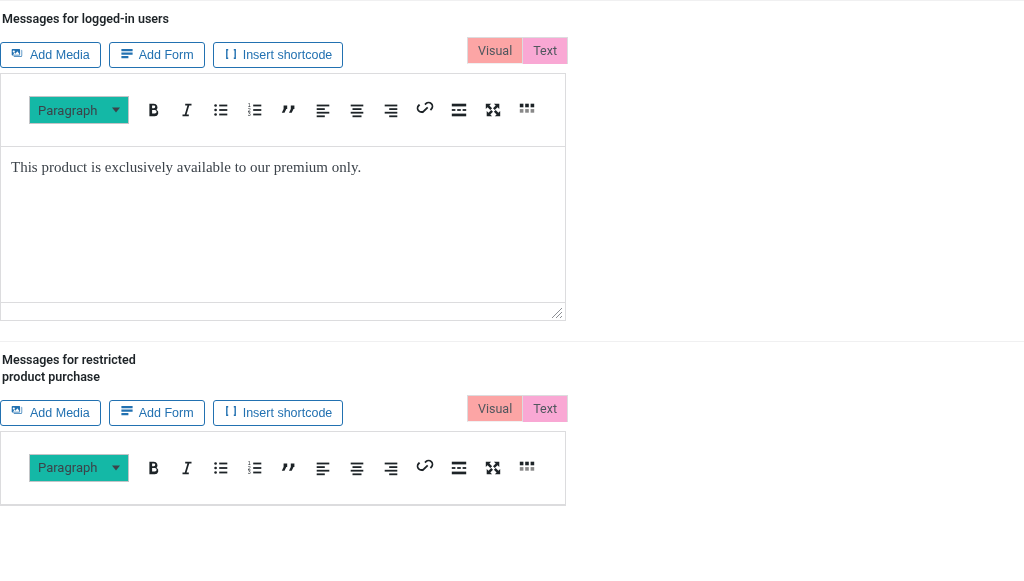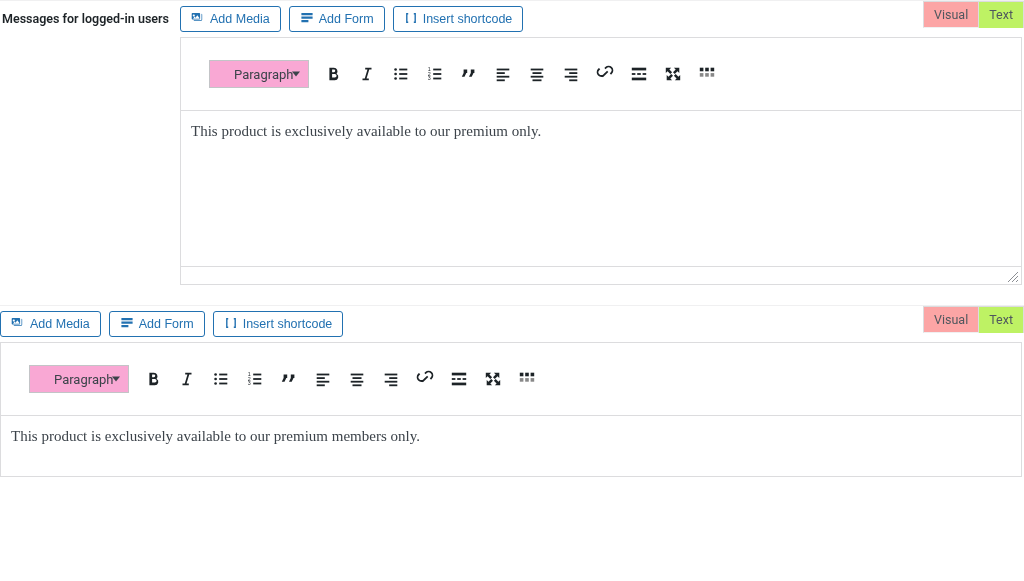--- a/index.html
+++ b/index.html
@@ -8,20 +8,21 @@
     font-family: -apple-system, BlinkMacSystemFont, "Segoe UI", Roboto, Arial, sans-serif;
     font-size: 13px;
     background: #fff;
     color: #1d2327;
     width: 1024px;
   }
   .row {
     display: flex;
     align-items: flex-start;
     border-top: 1px solid #f0f0f1;
+    flex-direction: column;
   }
   .label-col {
     width: 180px;
     padding: 10px 0 10px 2px;
     font-weight: 600;
     font-size: 12.5px;
     color: #1d2327;
     line-height: 1.3;
   }
   .editor-col {
@@ -51,21 +52,21 @@
   .media-btn svg { width: 14px; height: 14px; fill: #2271b1; }
   .tabs {
     position: absolute;
     right: 0;
     top: 0;
     display: flex;
   }
   .tab {
     border: 1px solid #dcdcde;
     border-bottom: none;
-    background: #bef264;
+    background: #f9a8d4;
     color: #50575e;
     font-size: 12.5px;
     padding: 5px 10px;
     cursor: pointer;
     margin-left: -1px;
   }
   .tab.active {
     background: #fca5a5;
     border-bottom: 1px solid #f0f0f1;
     position: relative;
@@ -78,22 +79,22 @@
   .toolbar {
     background: #fff;
     border-bottom: 1px solid #dcdcde;
     padding: 22px 28px;
     display: flex;
     align-items: center;
     gap: 14px;
   }
   .format-select {
     border: 1px solid #c3c4c7;
-    background: #f9a8d4;
-    padding: 5px 24px 5px 24px;
+    background: #14b8a6;
+    padding: 5px 24px 5px 8px;
     font-size: 13px;
     color: #3c434a;
     position: relative;
     display: inline-flex;
     align-items: center;
     width: 100px;
     height: 28px;
     cursor: pointer;
   }
   .format-select::after {
@@ -271,20 +272,21 @@
     <div class="status-bar">
       <span class="resize"><svg viewBox="0 0 12 12">
             <path d="M12 0v12H0z" fill="none"></path>
             <path d="M11 5l-6 6M11 9l-2 2M11 1L1 11" stroke="#8c8f94" stroke-width="1"></path>
           </svg></span>
     </div>
   </div>
 </div>
 
 <div class="row">
+  <div class="label-col">Messages for restricted product purchase</div>
   <div class="editor-col">
     <div class="media-buttons">
       <button class="media-btn">
         <span><svg viewBox="0 0 20 20">
               <path d="M13 11V4c0-.55-.45-1-1-1H2c-.55 0-1 .45-1 1v7c0 .55.45 1 1 1h10c.55 0 1-.45 1-1zM4 5c.83 0 1.5.67 1.5 1.5S4.83 8 4 8 2.5 7.33 2.5 6.5 3.17 5 4 5zm8 6H3l2-3 1.5 1.5L9 6l3 4v1zm3-7v8c0 .55-.45 1-1 1H4v1h10c1.1 0 2-.9 2-2V5c0-.55-.45-1-1-1z"></path>
             </svg></span>
         <span>Add Media</span>
       </button>
       <button class="media-btn">
         <span><svg viewBox="0 0 20 20">
@@ -388,16 +390,15 @@
             <svg viewBox="0 0 20 20">
               <rect x="2" y="3" width="4" height="4"></rect>
               <rect x="8" y="3" width="4" height="4"></rect>
               <rect x="14" y="3" width="4" height="4"></rect>
               <rect x="2" y="9" width="4" height="4" fill="#888"></rect>
               <rect x="8" y="9" width="4" height="4" fill="#888"></rect>
               <rect x="14" y="9" width="4" height="4" fill="#888"></rect>
             </svg>
           </span>
       </div>
-      <div class="content short">This product is exclusively available to our premium members only.</div>
     </div>
   </div>
 </div>
 
 </body></html>

